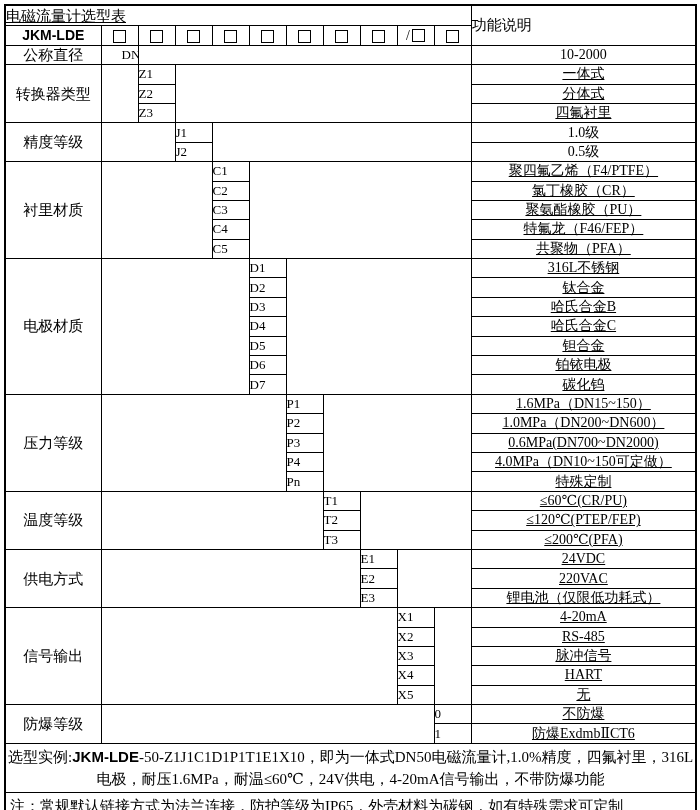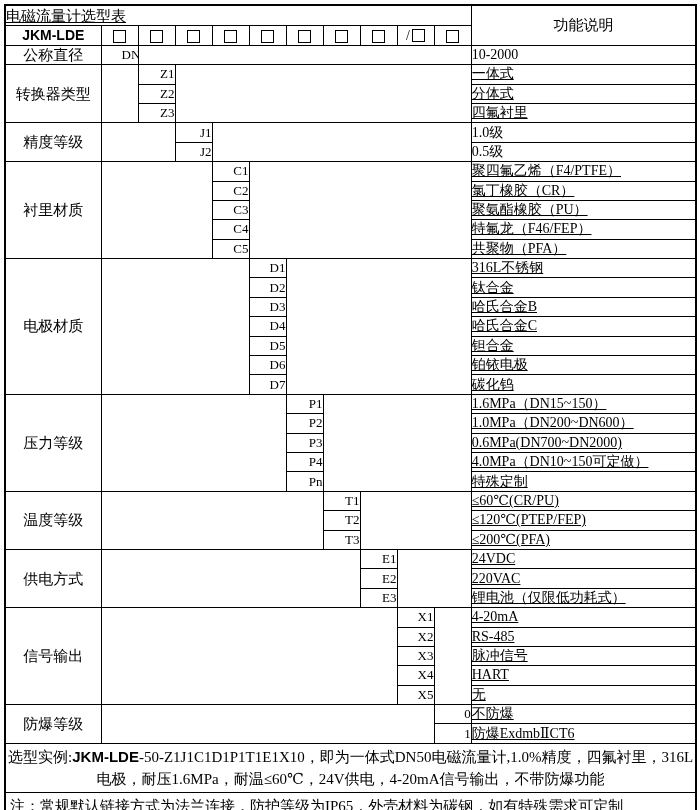--- a/index.html
+++ b/index.html
@@ -3,32 +3,32 @@
 <meta charset="utf-8">
 <style>
   html,body{margin:0;padding:0;background:#ffffff;width:700px;}
   body{font-family:"Liberation Serif","DejaVu Serif",serif;color:#000;}
   table{border-collapse:collapse;table-layout:fixed;margin:4px 0 0 4px;
         border:2px solid #000;width:691px;}
   td{border:1px solid #000;padding:0;overflow:hidden;white-space:nowrap;
      font-size:14px;line-height:18px;vertical-align:middle;}
   tr.data-row{height:19.4px;}
   .title{height:19px;text-align:left;font-size:15px;text-decoration:underline;}
-  .fn-header{text-align:center;font-size:15px;}
+  .fn-header{font-size:15px;}
   #model-row{height:18px;}
   .model{text-align:center;font-family:"Liberation Sans","DejaVu Sans",sans-serif;
          font-weight:bold;font-size:14px;}
   .cb-cell{text-align:center;}
   .checkbox{display:inline-block;width:11px;height:11px;border:1px solid #000;
             vertical-align:middle;background:#fff;}
   .slash{display:inline-block;font-size:14px;margin-right:2px;vertical-align:middle;}
   .g-label{text-align:center;font-size:15px;}
-  .code{text-align:right;font-size:13px;}
+  .code{text-align:left;font-size:13px;}
   .code.left{text-align:left;padding-left:20px;}
-  .value{font-size:14px;}
+  .value{text-align:center;font-size:14px;}
   .value.link{text-decoration:underline;}
   .filler{background:#fff;}
   .example-cell{height:46px;text-align:center;font-size:15px;line-height:22px;
                 white-space:normal;padding:1px 0;}
   .note-cell{height:25px;text-align:left;font-size:15px;padding:1px 4px;
              white-space:normal;}
   .sans{font-family:"Liberation Sans","DejaVu Sans",sans-serif;font-weight:bold;}
 </style>
 </head>
 <body>

